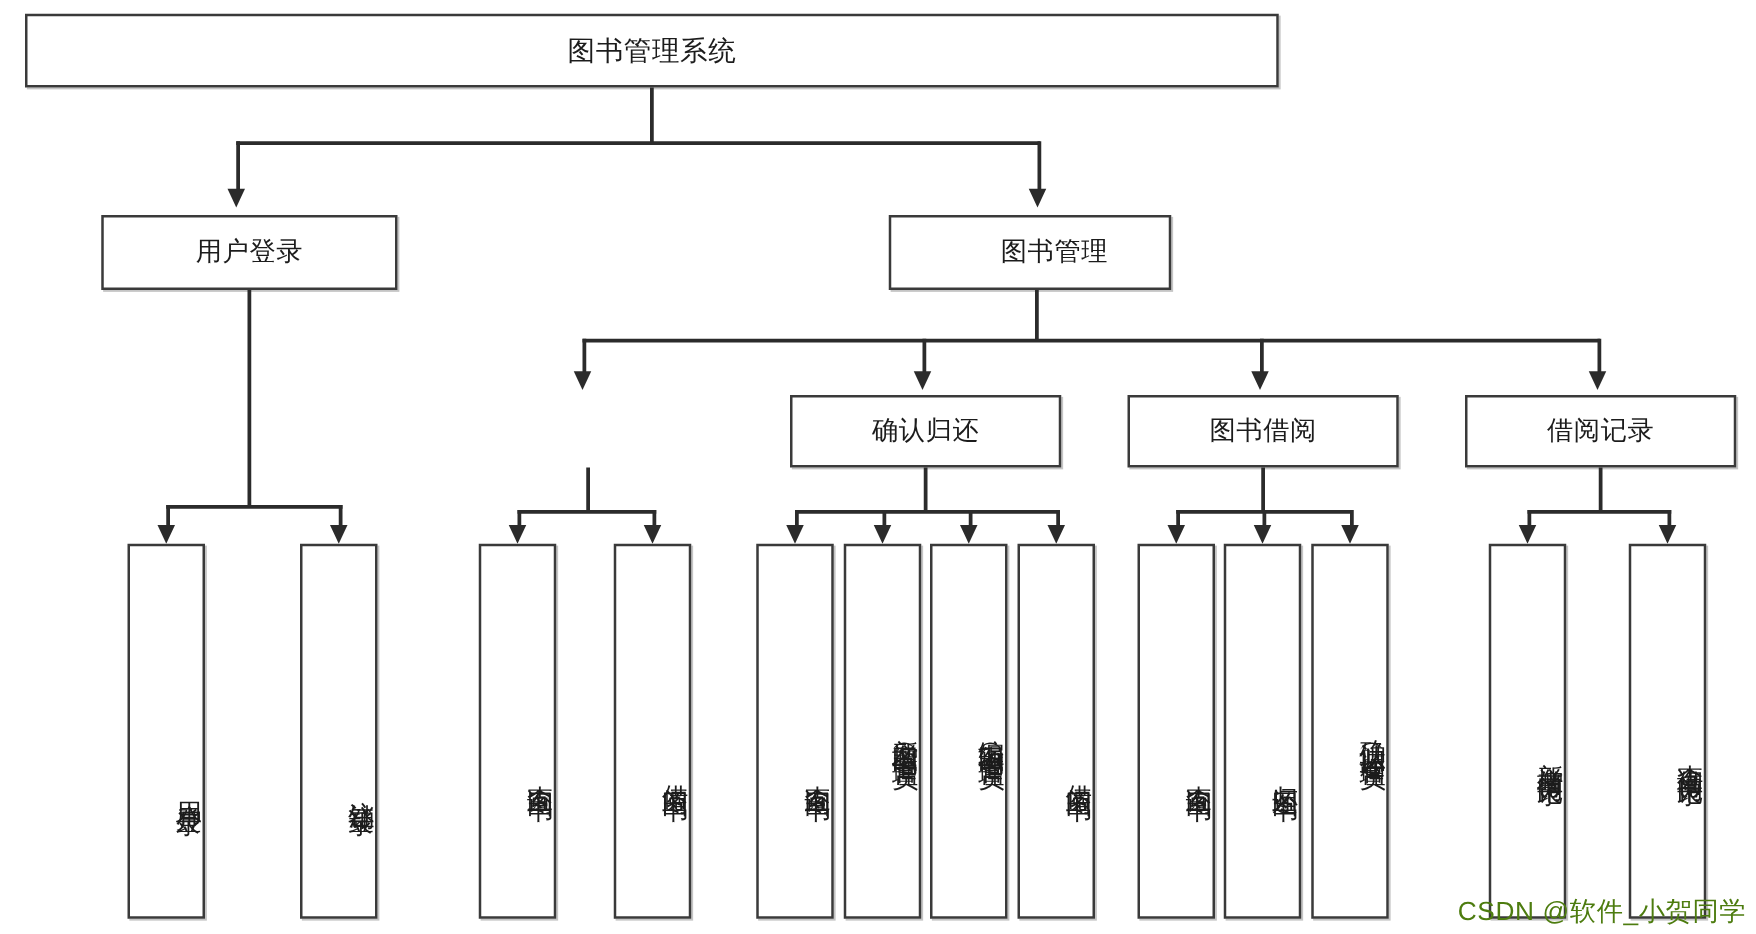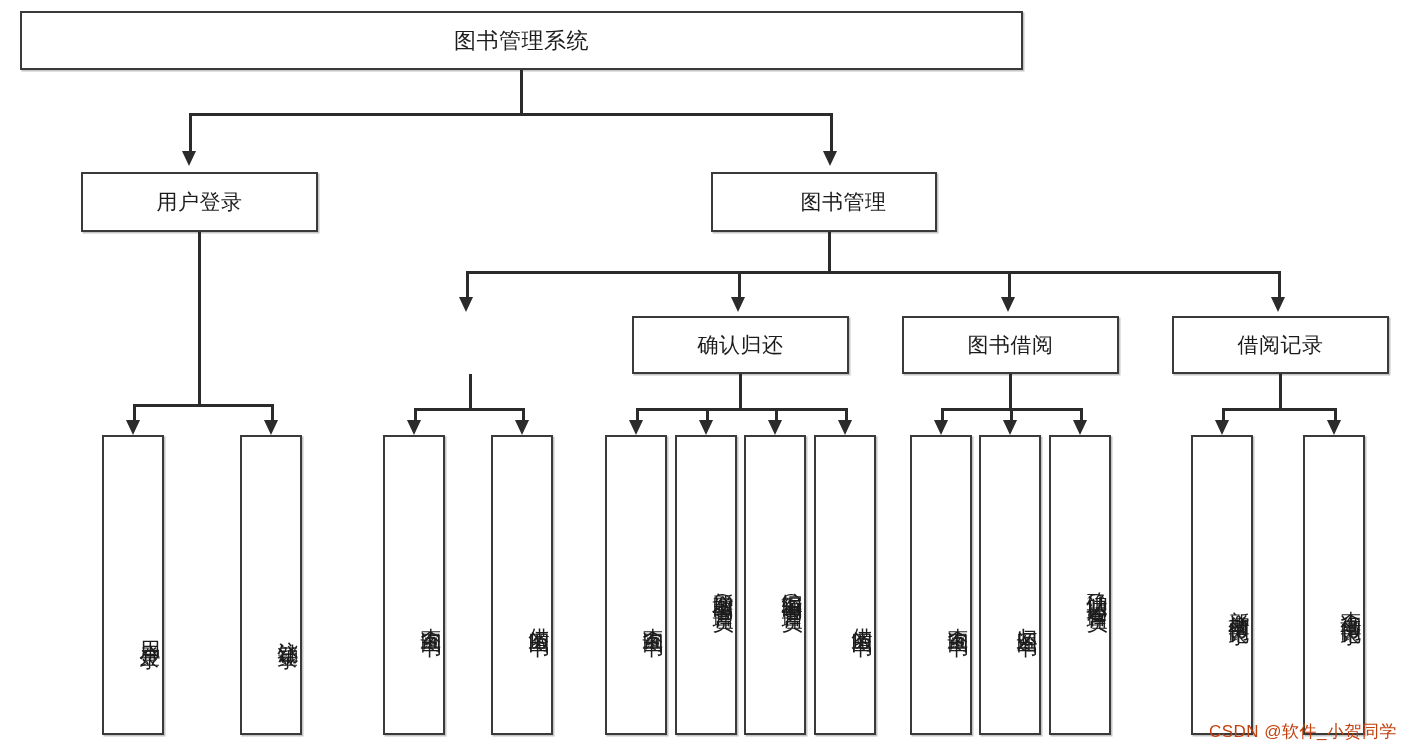--- a/index.html
+++ b/index.html
@@ -63,22 +63,22 @@
     width: 0; height: 0;
     border-left: 7.5px solid transparent;
     border-right: 7.5px solid transparent;
     border-top: 15px solid #2b2b2b;
   }
   
   #watermark {
     position: absolute;
     right: 8px;
     bottom: 4px;
-    font-size: 17px;
-    color: #c2410c;
+    font-size: 21px;
+    color: #4d7c0f;
     letter-spacing: 0.5px;
     white-space: nowrap;
     pointer-events: none;
   }
 </style>
 </head>
 <body>
 
 <div id="canvas">
 

